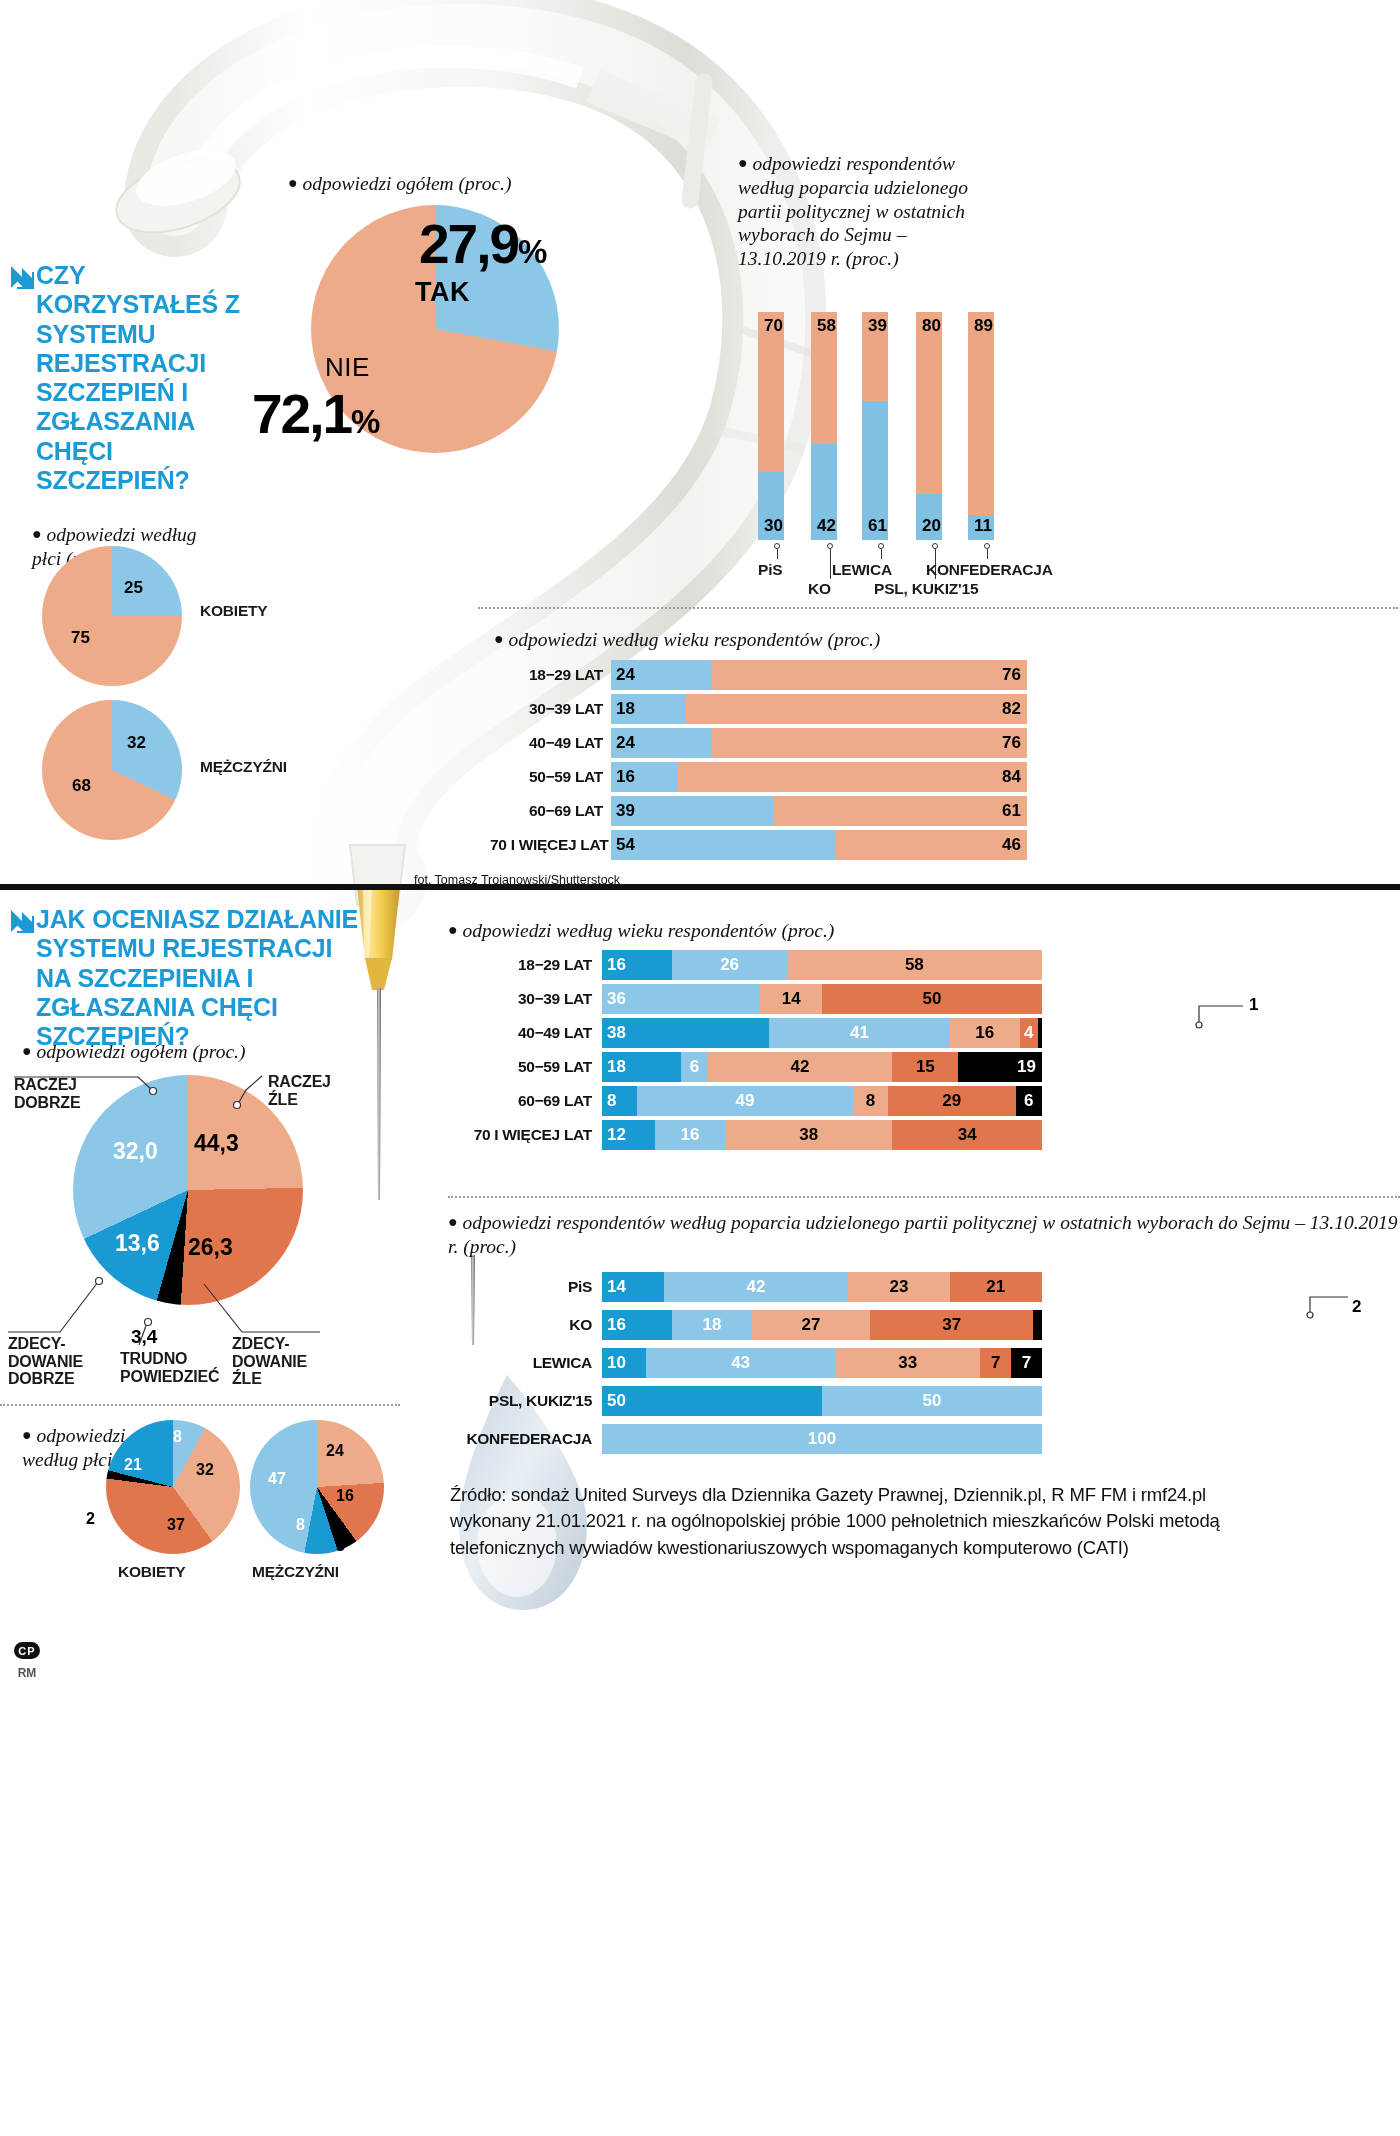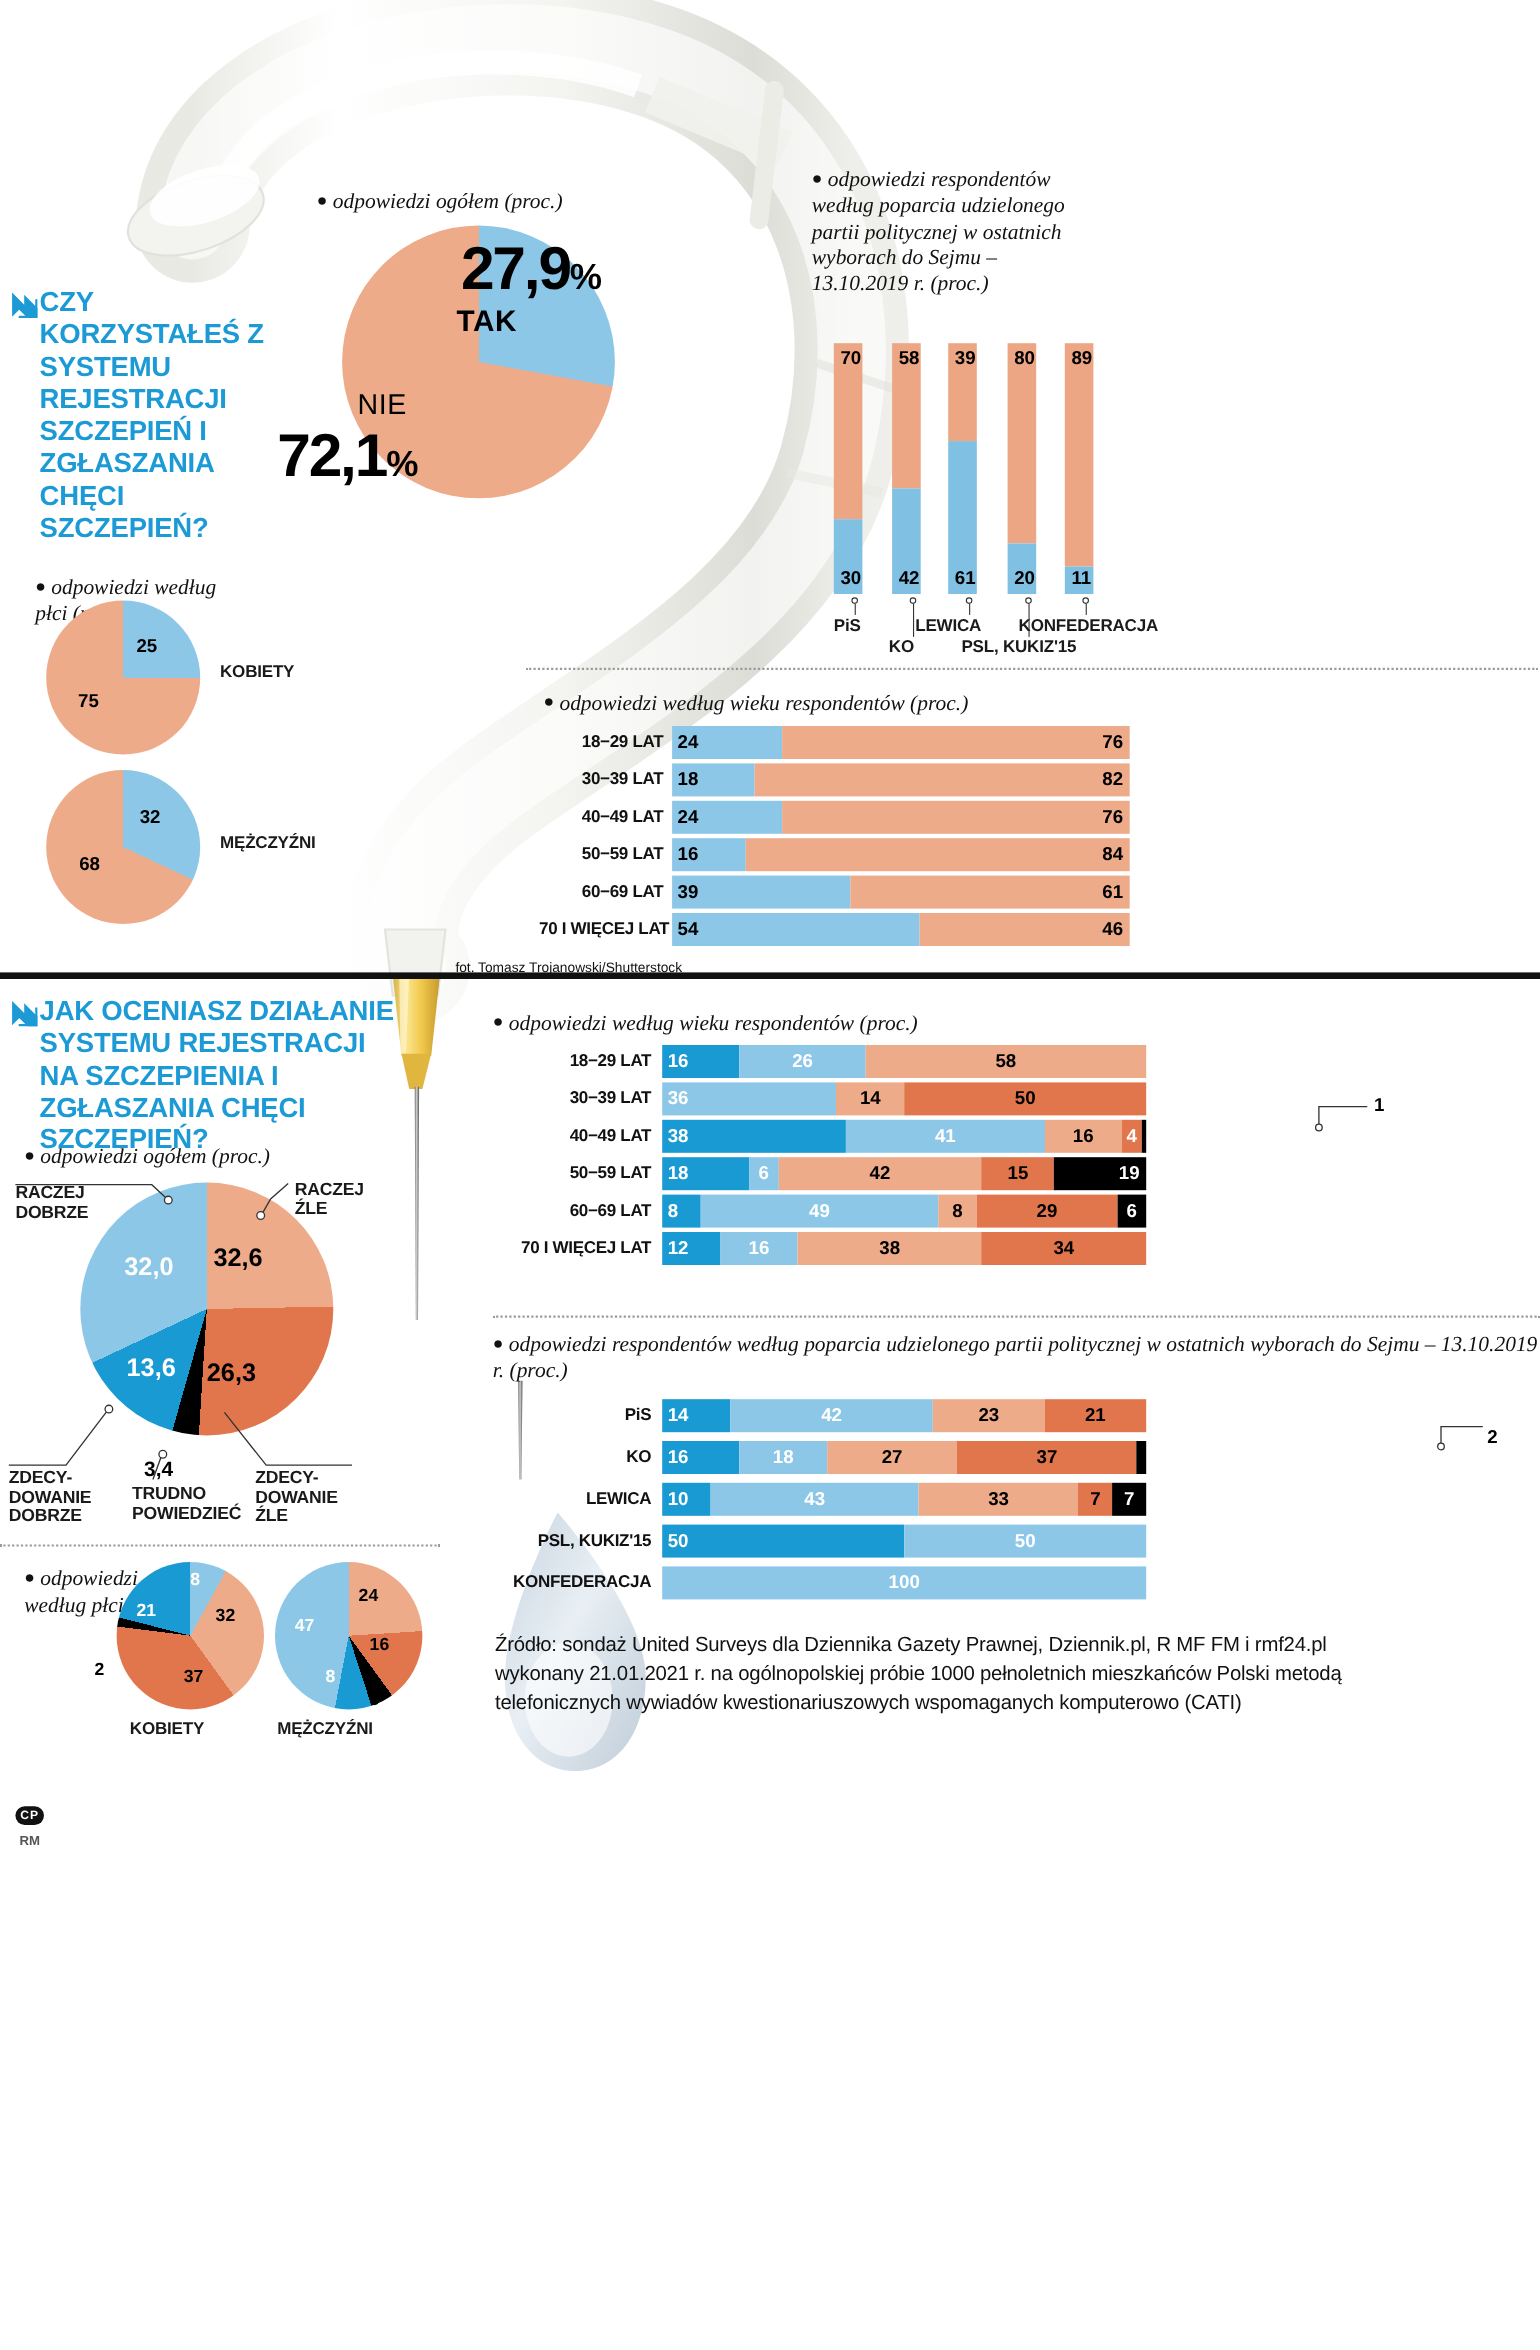--- a/index.html
+++ b/index.html
@@ -366,21 +366,21 @@
   </div>
 
   <div class="pie" style="left:73px; top:1075px; width:230px; height:230px;
               background: conic-gradient(
                 #edab89 0deg 88.9deg,
                 #e1764c 88.9deg 183.6deg,
                 #000000 183.6deg 195.8deg,
                 #1a9ad2 195.8deg 244.8deg,
                 #8dc7e8 244.8deg 360deg);"></div>
   <div class="num white" style="position:absolute; left:113px; top:1138px; font-size:23px;">32,0</div>
-  <div class="num" style="position:absolute; left:194px; top:1130px; font-size:23px;">32,6</div>
+  <div class="num" style="position:absolute; left:194px; top:1130px; font-size:23px;">44,3</div>
   <div class="num white" style="position:absolute; left:115px; top:1230px; font-size:23px;">13,6</div>
   <div class="num" style="position:absolute; left:188px; top:1234px; font-size:23px;">26,3</div>
   <div class="num" style="position:absolute; left:131px; top:1326px; font-size:19px;">3,4</div>
 
   <svg style="position:absolute; left:0px; top:1060px; width:360px; height:330px;">
     <path d="M14,17 L138,17 L152,30" stroke="#333" stroke-width="1.2" fill="none"></path>
     <circle cx="153" cy="31" r="3.5" stroke="#333" stroke-width="1.2" fill="#fff"></circle>
     <path d="M262,16 L246,30 L238,44" stroke="#333" stroke-width="1.2" fill="none"></path>
     <circle cx="237" cy="45" r="3.5" stroke="#333" stroke-width="1.2" fill="#fff"></circle>
     <path d="M98,222 L60,272 L8,272" stroke="#333" stroke-width="1.2" fill="none"></path>

